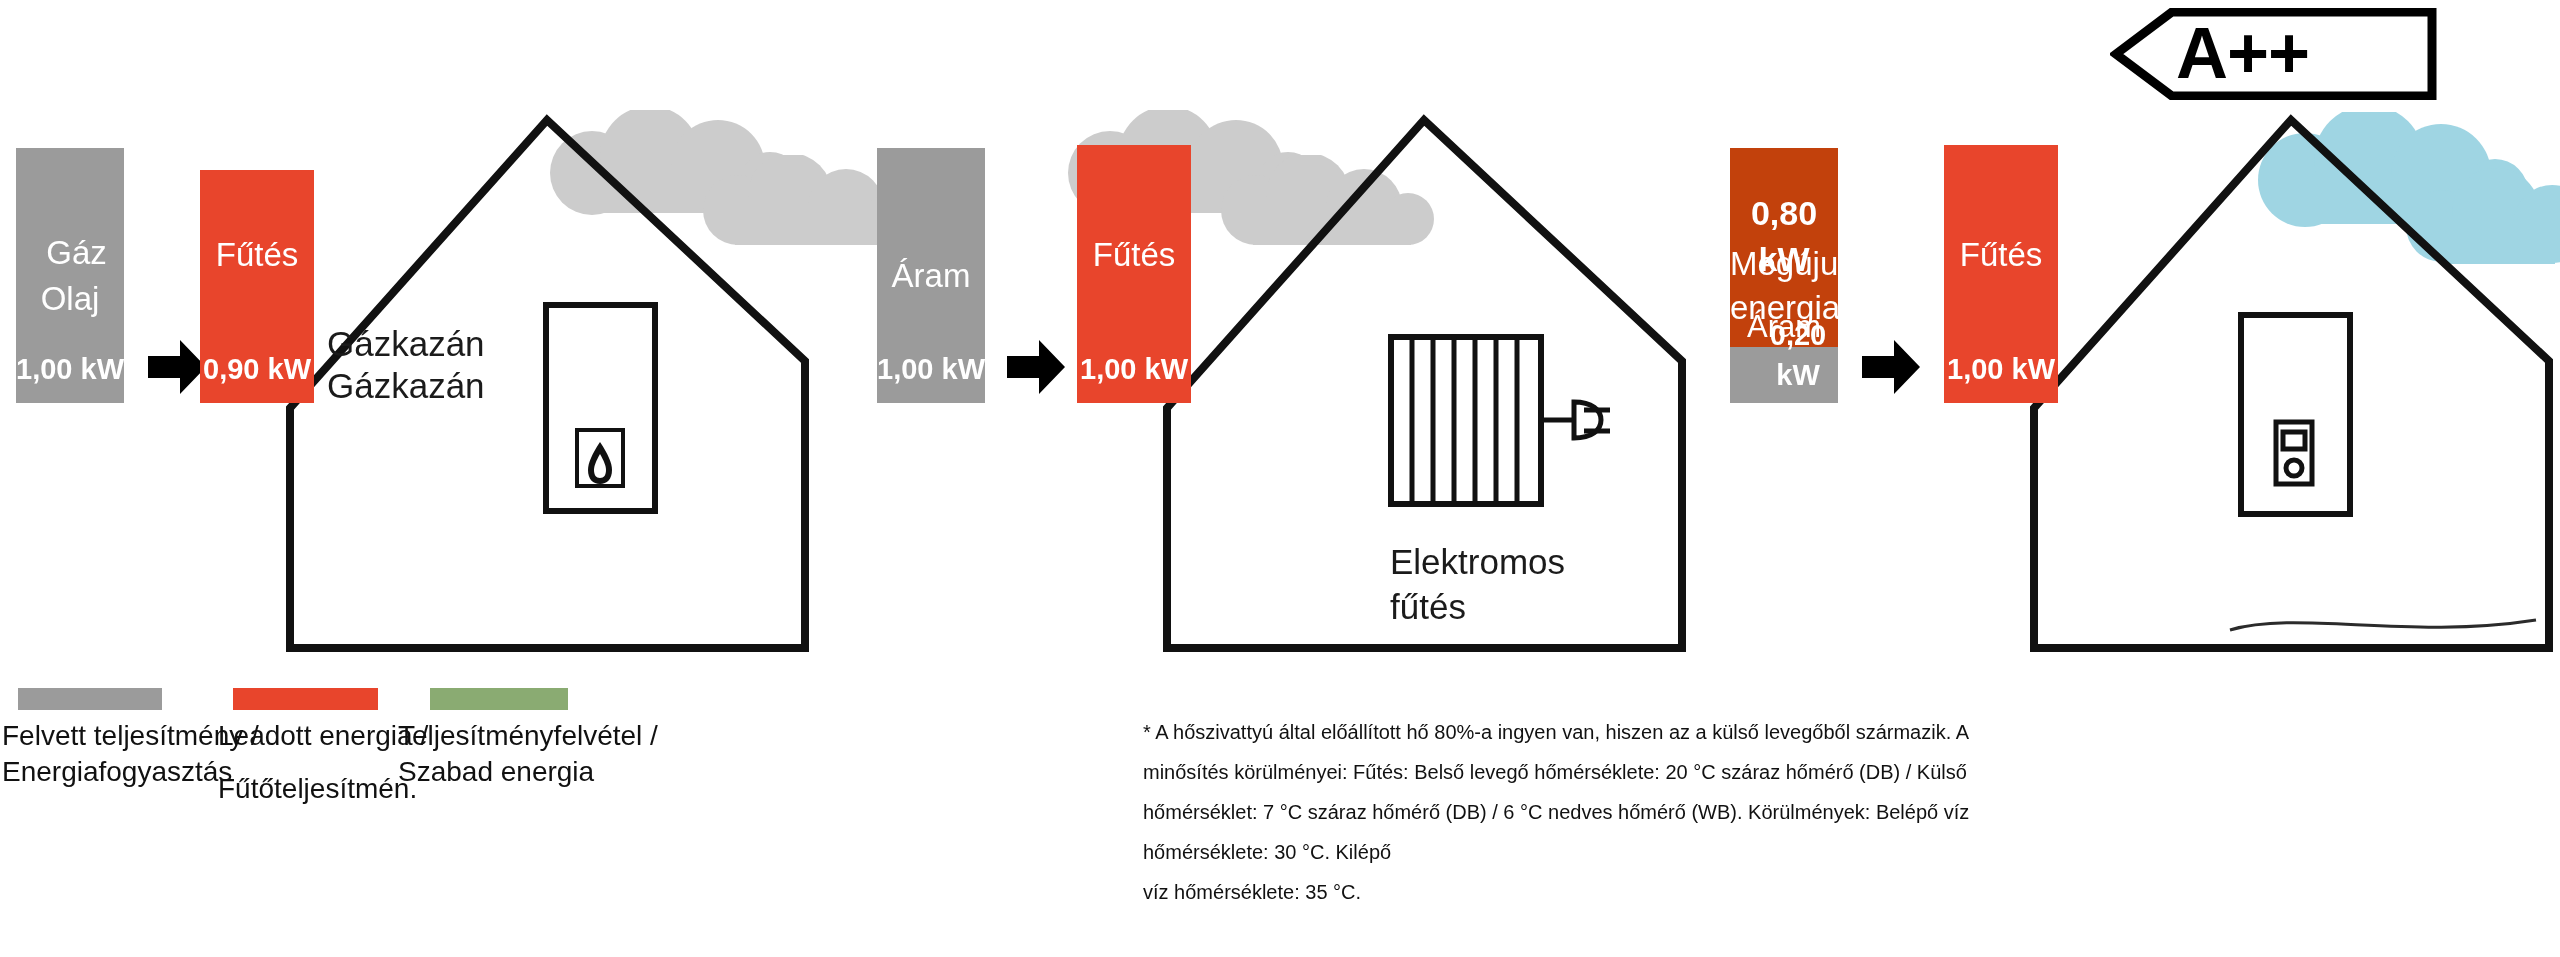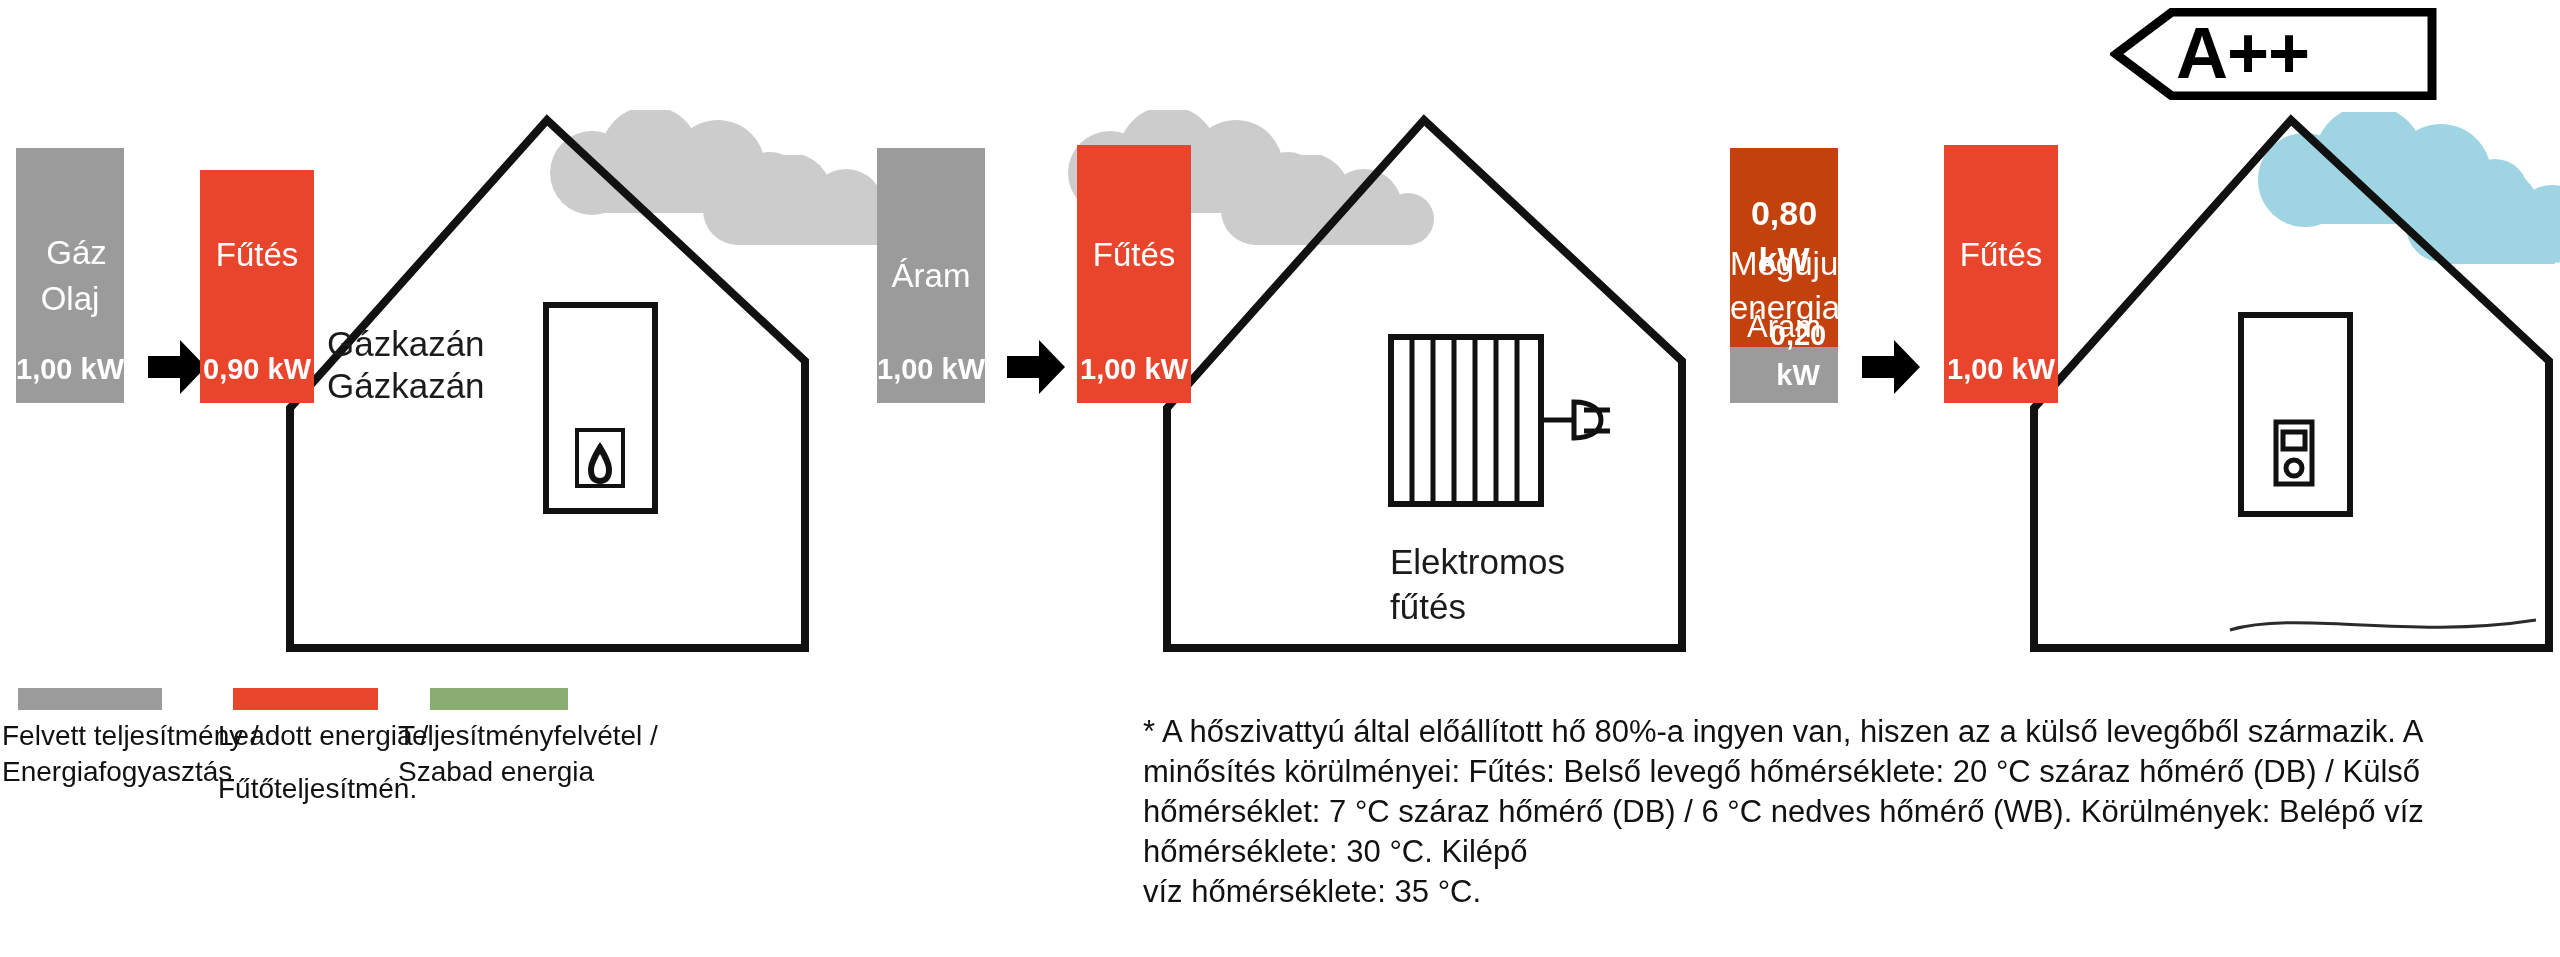--- a/index.html
+++ b/index.html
@@ -96,21 +96,21 @@
   .legend-text {
     position: absolute;
     font-size: 28px;
     line-height: 36px;
     color: #111111;
   }
 
   
   .footnote {
     position: absolute;
-    font-size: 31px;
+    font-size: 20px;
     line-height: 40px;
     color: #111111;
     width: 1410px;
   }
 
   
   .aquarea-word {
     position: absolute;
     font-size: 44px;
     letter-spacing: 8px;

